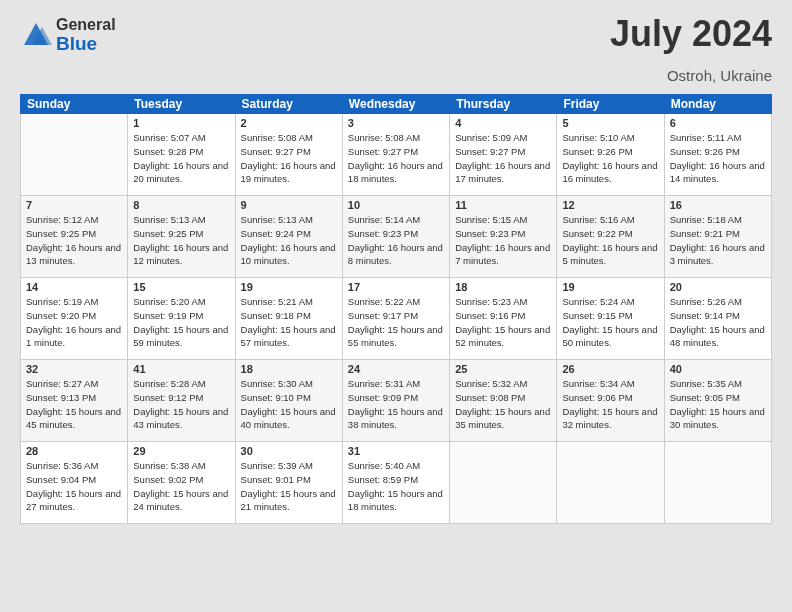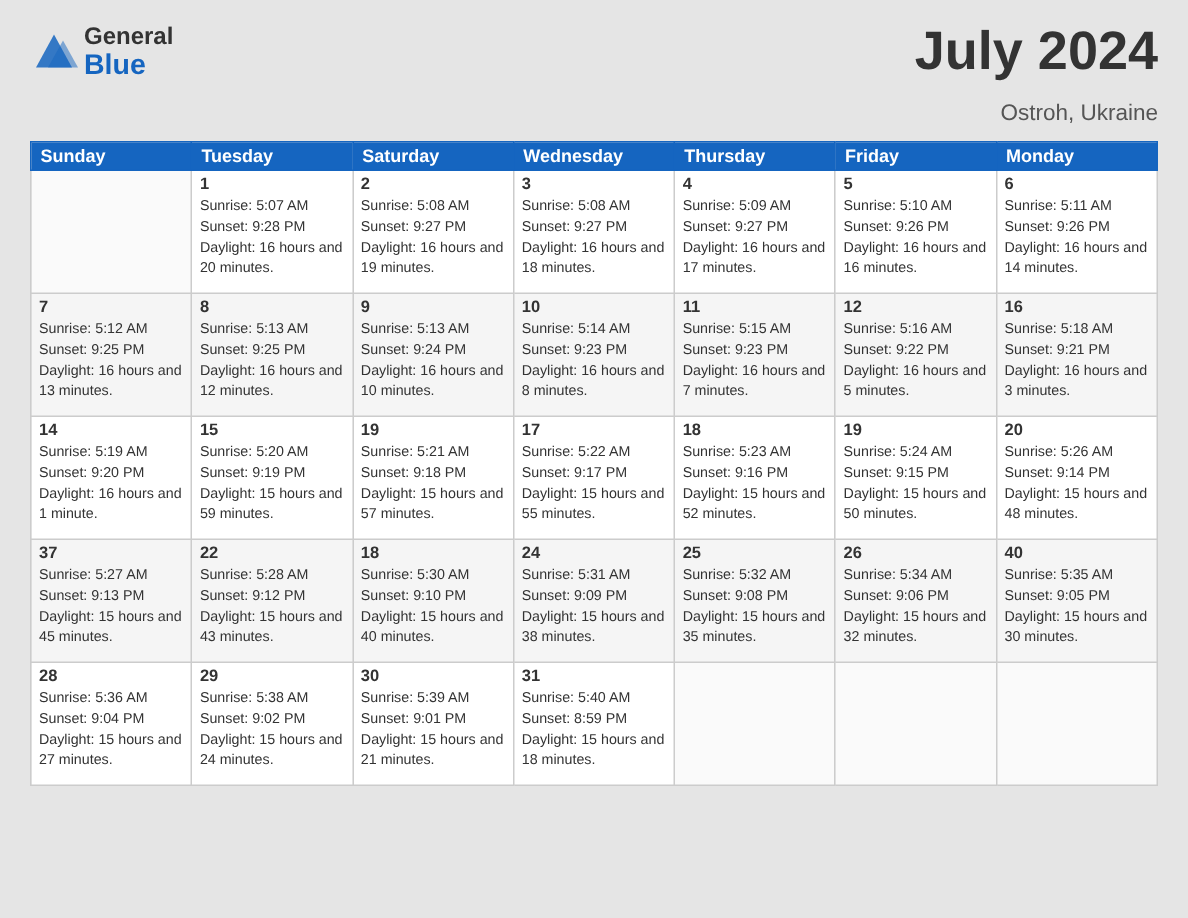--- a/index.html
+++ b/index.html
@@ -158,22 +158,22 @@
         <tr>
           <td><span class="day-num">14</span><span class="cell-text">Sunrise: 5:19 AM<br>Sunset: 9:20 PM<br>Daylight: 16 hours and 1 minute.</span></td>
           <td><span class="day-num">15</span><span class="cell-text">Sunrise: 5:20 AM<br>Sunset: 9:19 PM<br>Daylight: 15 hours and 59 minutes.</span></td>
           <td><span class="day-num">19</span><span class="cell-text">Sunrise: 5:21 AM<br>Sunset: 9:18 PM<br>Daylight: 15 hours and 57 minutes.</span></td>
           <td><span class="day-num">17</span><span class="cell-text">Sunrise: 5:22 AM<br>Sunset: 9:17 PM<br>Daylight: 15 hours and 55 minutes.</span></td>
           <td><span class="day-num">18</span><span class="cell-text">Sunrise: 5:23 AM<br>Sunset: 9:16 PM<br>Daylight: 15 hours and 52 minutes.</span></td>
           <td><span class="day-num">19</span><span class="cell-text">Sunrise: 5:24 AM<br>Sunset: 9:15 PM<br>Daylight: 15 hours and 50 minutes.</span></td>
           <td><span class="day-num">20</span><span class="cell-text">Sunrise: 5:26 AM<br>Sunset: 9:14 PM<br>Daylight: 15 hours and 48 minutes.</span></td>
         </tr>
         <tr>
-          <td><span class="day-num">37</span><span class="cell-text">Sunrise: 5:27 AM<br>Sunset: 9:13 PM<br>Daylight: 15 hours and 45 minutes.</span></td>
-          <td><span class="day-num">22</span><span class="cell-text">Sunrise: 5:28 AM<br>Sunset: 9:12 PM<br>Daylight: 15 hours and 43 minutes.</span></td>
+          <td><span class="day-num">32</span><span class="cell-text">Sunrise: 5:27 AM<br>Sunset: 9:13 PM<br>Daylight: 15 hours and 45 minutes.</span></td>
+          <td><span class="day-num">41</span><span class="cell-text">Sunrise: 5:28 AM<br>Sunset: 9:12 PM<br>Daylight: 15 hours and 43 minutes.</span></td>
           <td><span class="day-num">18</span><span class="cell-text">Sunrise: 5:30 AM<br>Sunset: 9:10 PM<br>Daylight: 15 hours and 40 minutes.</span></td>
           <td><span class="day-num">24</span><span class="cell-text">Sunrise: 5:31 AM<br>Sunset: 9:09 PM<br>Daylight: 15 hours and 38 minutes.</span></td>
           <td><span class="day-num">25</span><span class="cell-text">Sunrise: 5:32 AM<br>Sunset: 9:08 PM<br>Daylight: 15 hours and 35 minutes.</span></td>
           <td><span class="day-num">26</span><span class="cell-text">Sunrise: 5:34 AM<br>Sunset: 9:06 PM<br>Daylight: 15 hours and 32 minutes.</span></td>
           <td><span class="day-num">40</span><span class="cell-text">Sunrise: 5:35 AM<br>Sunset: 9:05 PM<br>Daylight: 15 hours and 30 minutes.</span></td>
         </tr>
         <tr>
           <td><span class="day-num">28</span><span class="cell-text">Sunrise: 5:36 AM<br>Sunset: 9:04 PM<br>Daylight: 15 hours and 27 minutes.</span></td>
           <td><span class="day-num">29</span><span class="cell-text">Sunrise: 5:38 AM<br>Sunset: 9:02 PM<br>Daylight: 15 hours and 24 minutes.</span></td>
           <td><span class="day-num">30</span><span class="cell-text">Sunrise: 5:39 AM<br>Sunset: 9:01 PM<br>Daylight: 15 hours and 21 minutes.</span></td>

